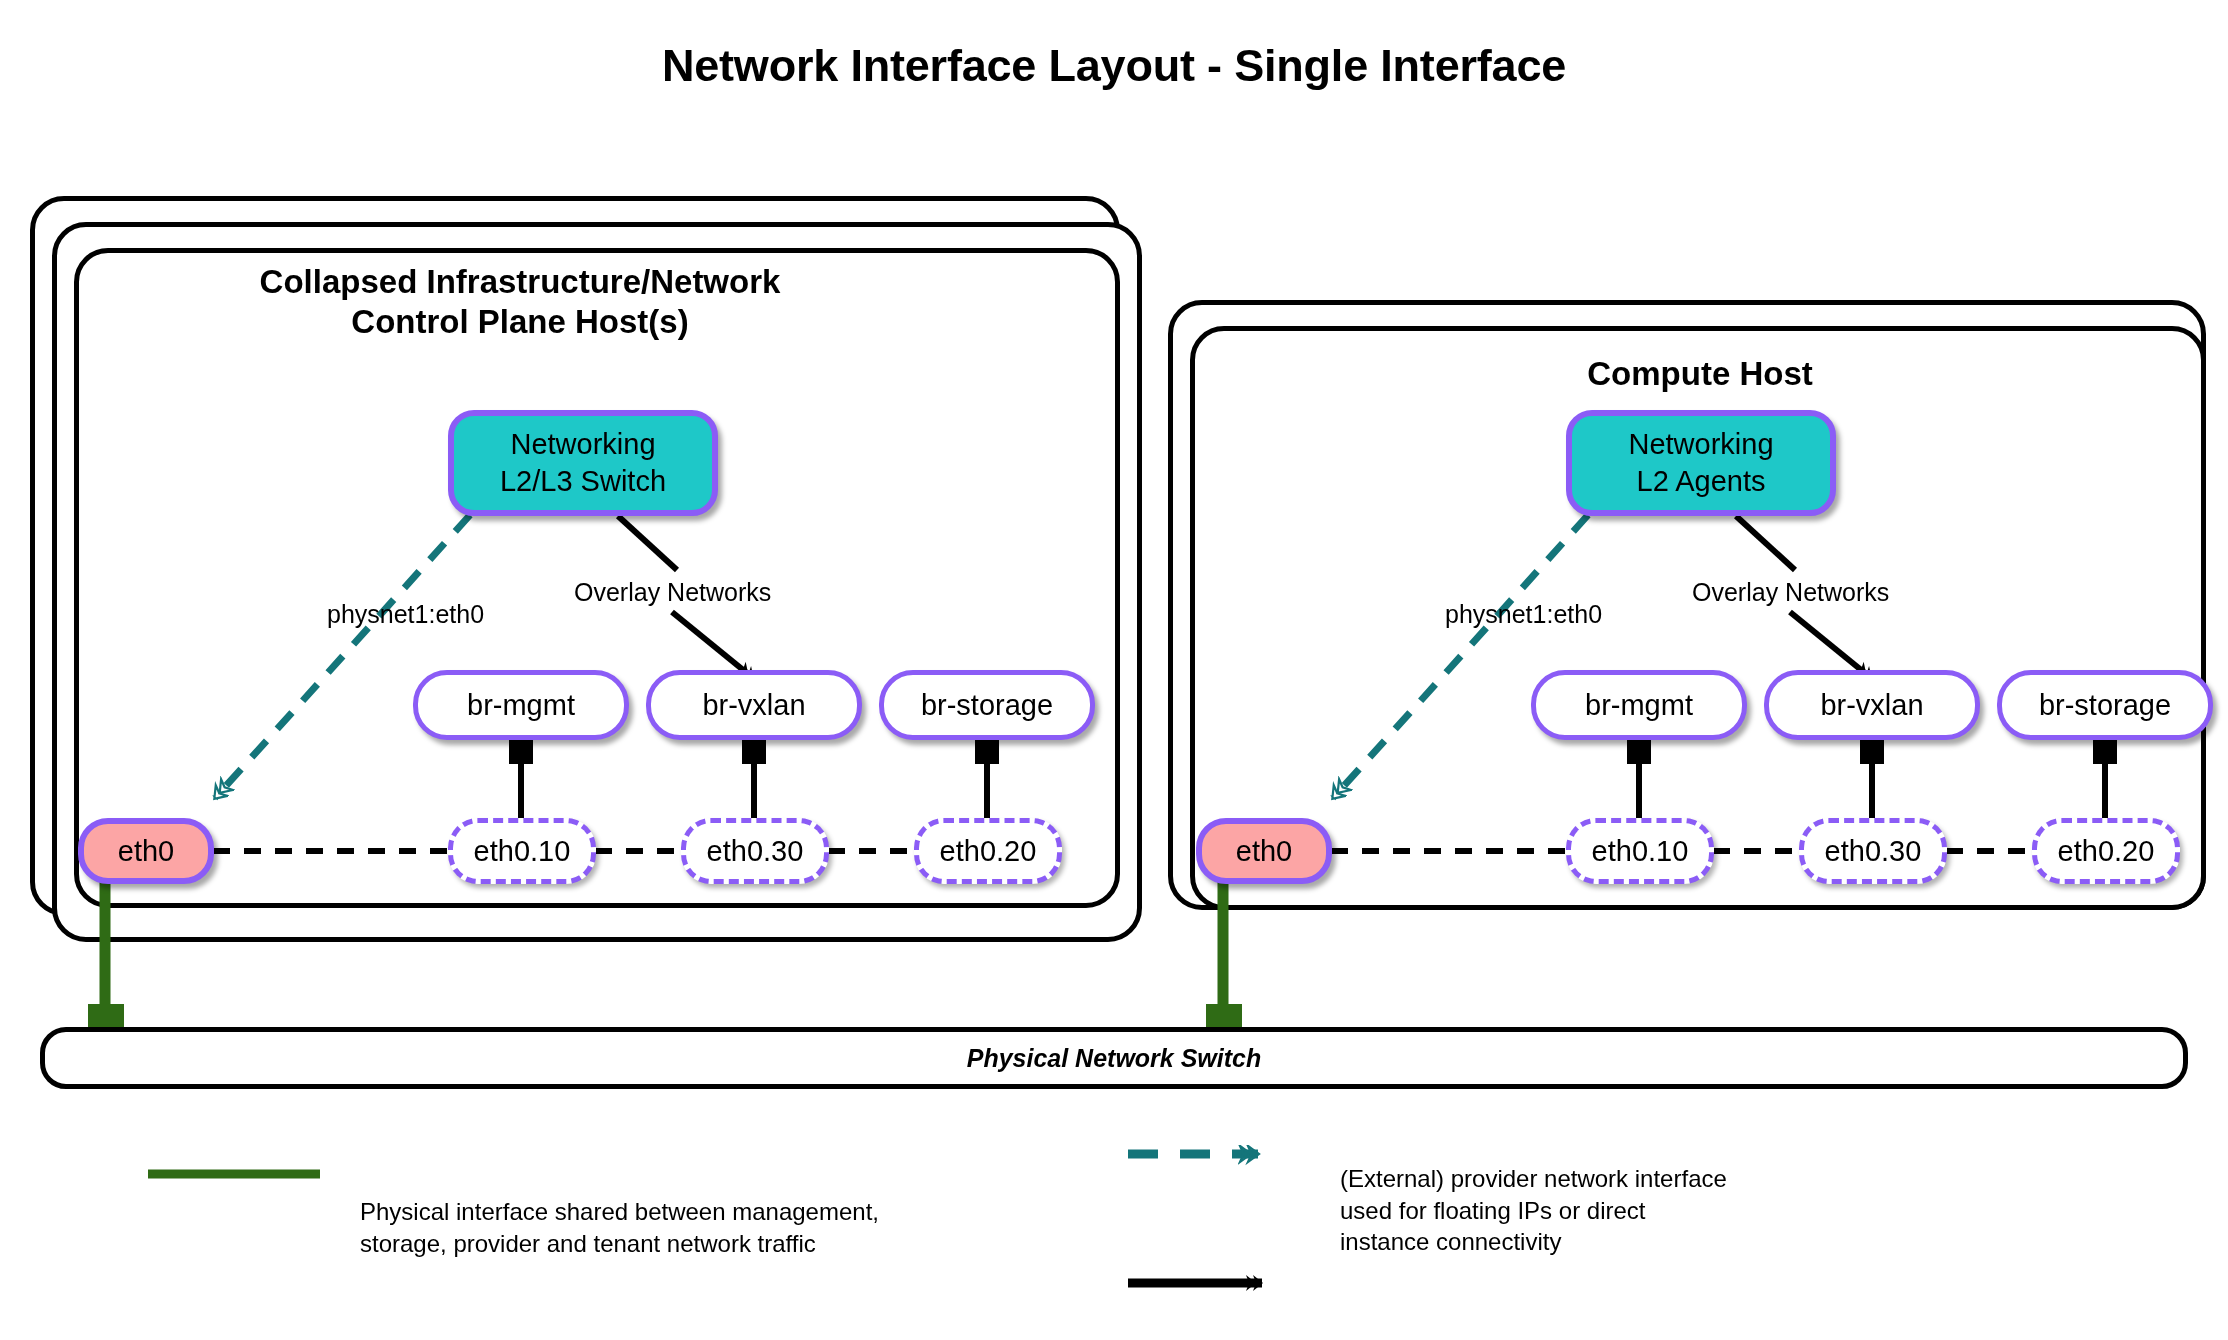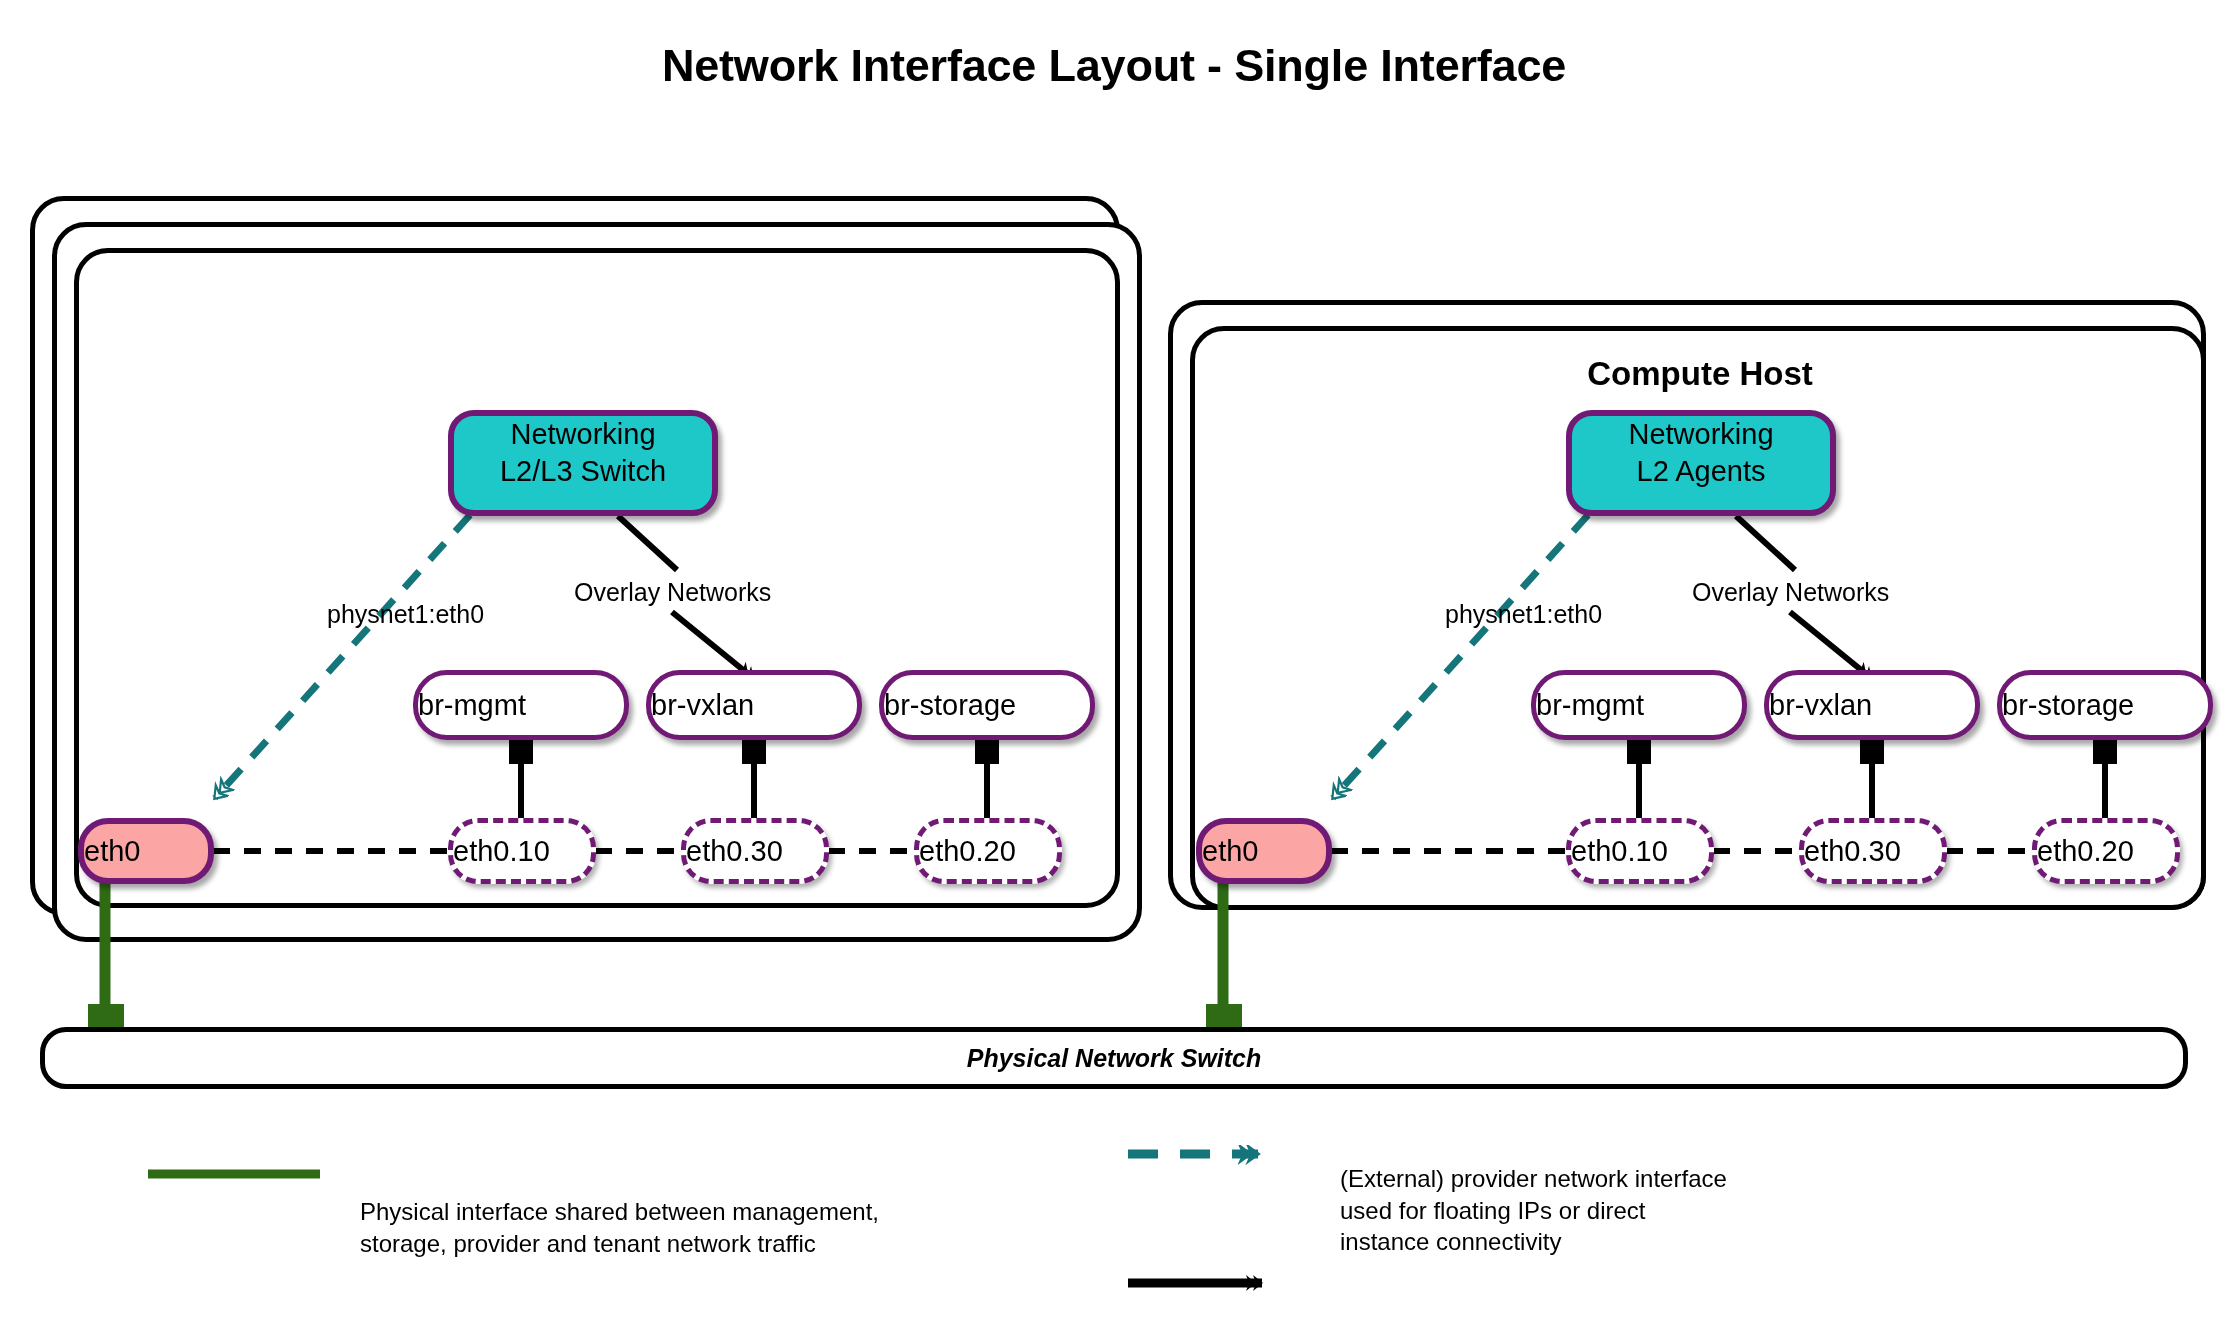--- a/index.html
+++ b/index.html
@@ -24,22 +24,22 @@
   }
   .card.ghost{background:#fff;}
 
   .host-title{
     position:absolute;text-align:center;font-size:33px;font-weight:bold;line-height:1.22;
   }
 
   
   .node{
     position:absolute;box-sizing:border-box;display:flex;align-items:center;
-    text-align:center;background:#fff;
-    border:5px solid #701a75;border-radius:40px;
+    justify-content:center;text-align:center;background:#fff;
+    border:5px solid #8b5cf6;border-radius:40px;
     font-size:29px;line-height:1.2;
     box-shadow:4px 5px 5px rgba(0,0,0,0.34);
   }
   .node.agents{
     background:#1EC8C8;border-radius:26px;border-width:6px;
     font-size:29px;flex-direction:column;line-height:1.28;
   }
   .node.bridge{border-radius:34px;border-width:5px;}
   .node.phys{background:#fca5a5;border-radius:30px;border-width:6px;}
   .node.vlan{
@@ -64,20 +64,22 @@
 <body>
 
 <div class="canvas">
 
   <div class="page-title">Network Interface Layout - Single Interface</div>
 
   <div class="card ghost" style="left:30px;top:196px;width:1090px;height:720px;"></div>
   <div class="card ghost" style="left:52px;top:222px;width:1090px;height:720px;"></div>
   <div class="card" style="left:74px;top:248px;width:1046px;height:660px;"></div>
 
+  <div class="host-title" style="left:150px;top:262px;width:740px;"><span style="white-space:pre-line">Collapsed Infrastructure/Network
+Control Plane Host(s)</span></div>
 
   <div class="card ghost" style="left:1168px;top:300px;width:1038px;height:610px;"></div>
   <div class="card" style="left:1190px;top:326px;width:1016px;height:584px;"></div>
 
   <div class="host-title" style="left:1400px;top:354px;width:600px;"><span style="white-space:pre-line">Compute Host</span></div>
 
   <svg class="layer" viewBox="0 0 2228 1340">
     <defs>
 
       <marker id="mk-overlay" markerWidth="22" markerHeight="22" refX="17" refY="9" orient="auto" markerUnits="userSpaceOnUse">

